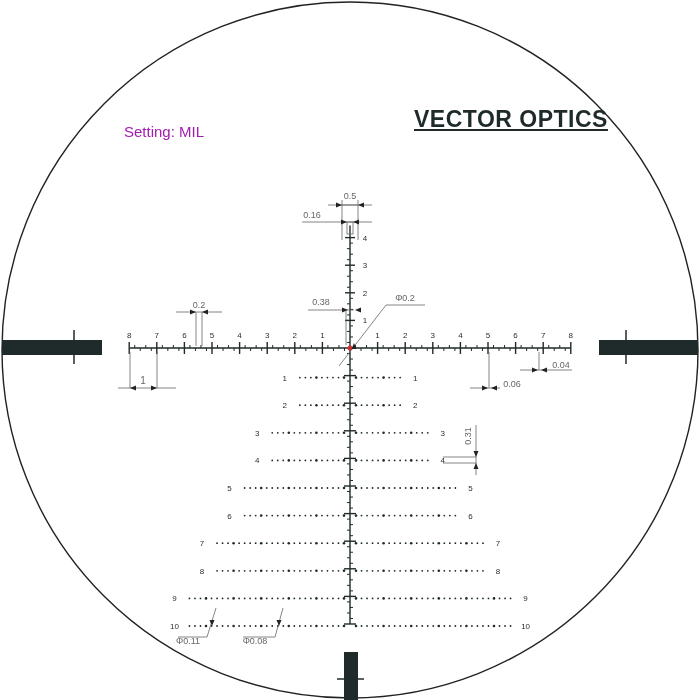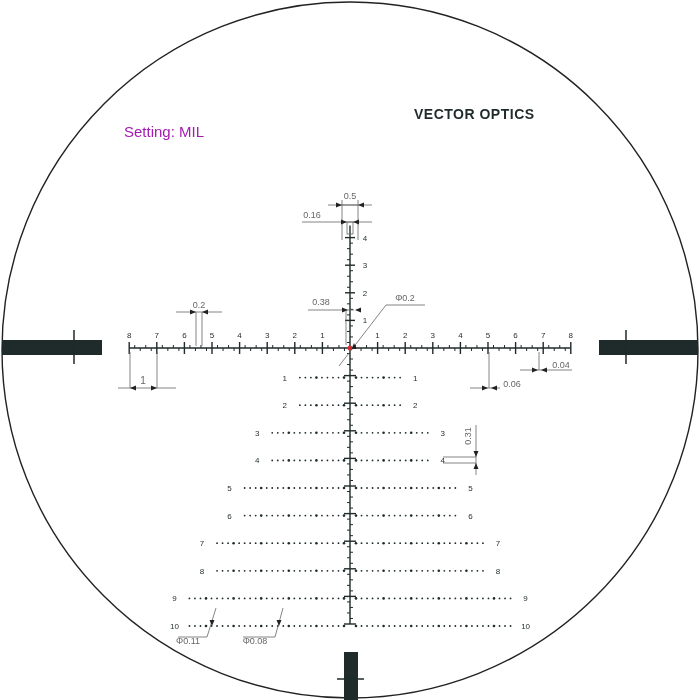--- a/index.html
+++ b/index.html
@@ -1,20 +1,20 @@
 <!DOCTYPE html>
 <html><head>
 <meta charset="utf-8">
 <style>
   html,body{margin:0;padding:0;background:#fff;}
   body{width:700px;height:700px;overflow:hidden;position:relative;font-family:"Liberation Sans",sans-serif;}
   #stage{position:absolute;left:0;top:0;width:700px;height:700px;}
   .lbl{position:absolute;color:#222;font-family:"Liberation Sans",sans-serif;}
   .setting{left:124px;top:123px;font-size:15px;color:#a21caf;}
-  .brand{left:414px;top:106px;font-size:14px;font-weight:bold;letter-spacing:0.5px;color:#1f2a2a;}
+  .brand{left:414px;top:106px;font-size:23px;font-weight:bold;letter-spacing:0.5px;color:#1f2a2a;text-decoration:underline;}
   svg text{font-family:"Liberation Sans",sans-serif;}
 </style>
 </head>
 <body>
 
 <div id="stage">
   <svg id="svg" width="700" height="700" viewBox="0 0 700 700">
       <circle cx="350" cy="350" r="348" fill="none" stroke="#222" stroke-width="1.4"></circle>
       <rect x="2" y="340" width="100" height="15" fill="#1f2a2a"></rect>
       <line x1="74" y1="330" x2="74" y2="364" stroke="#1f2a2a" stroke-width="1.5"></line>

